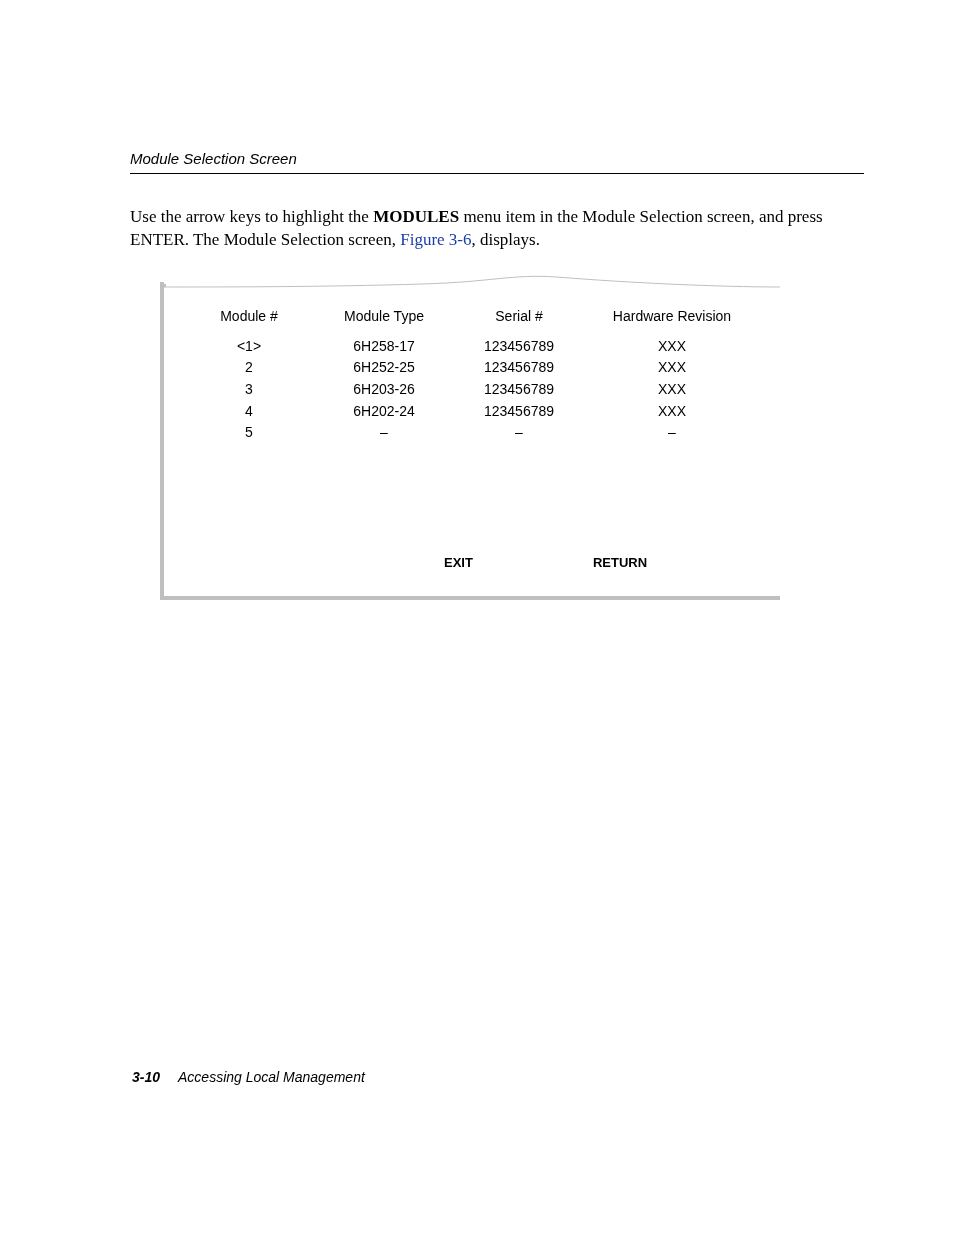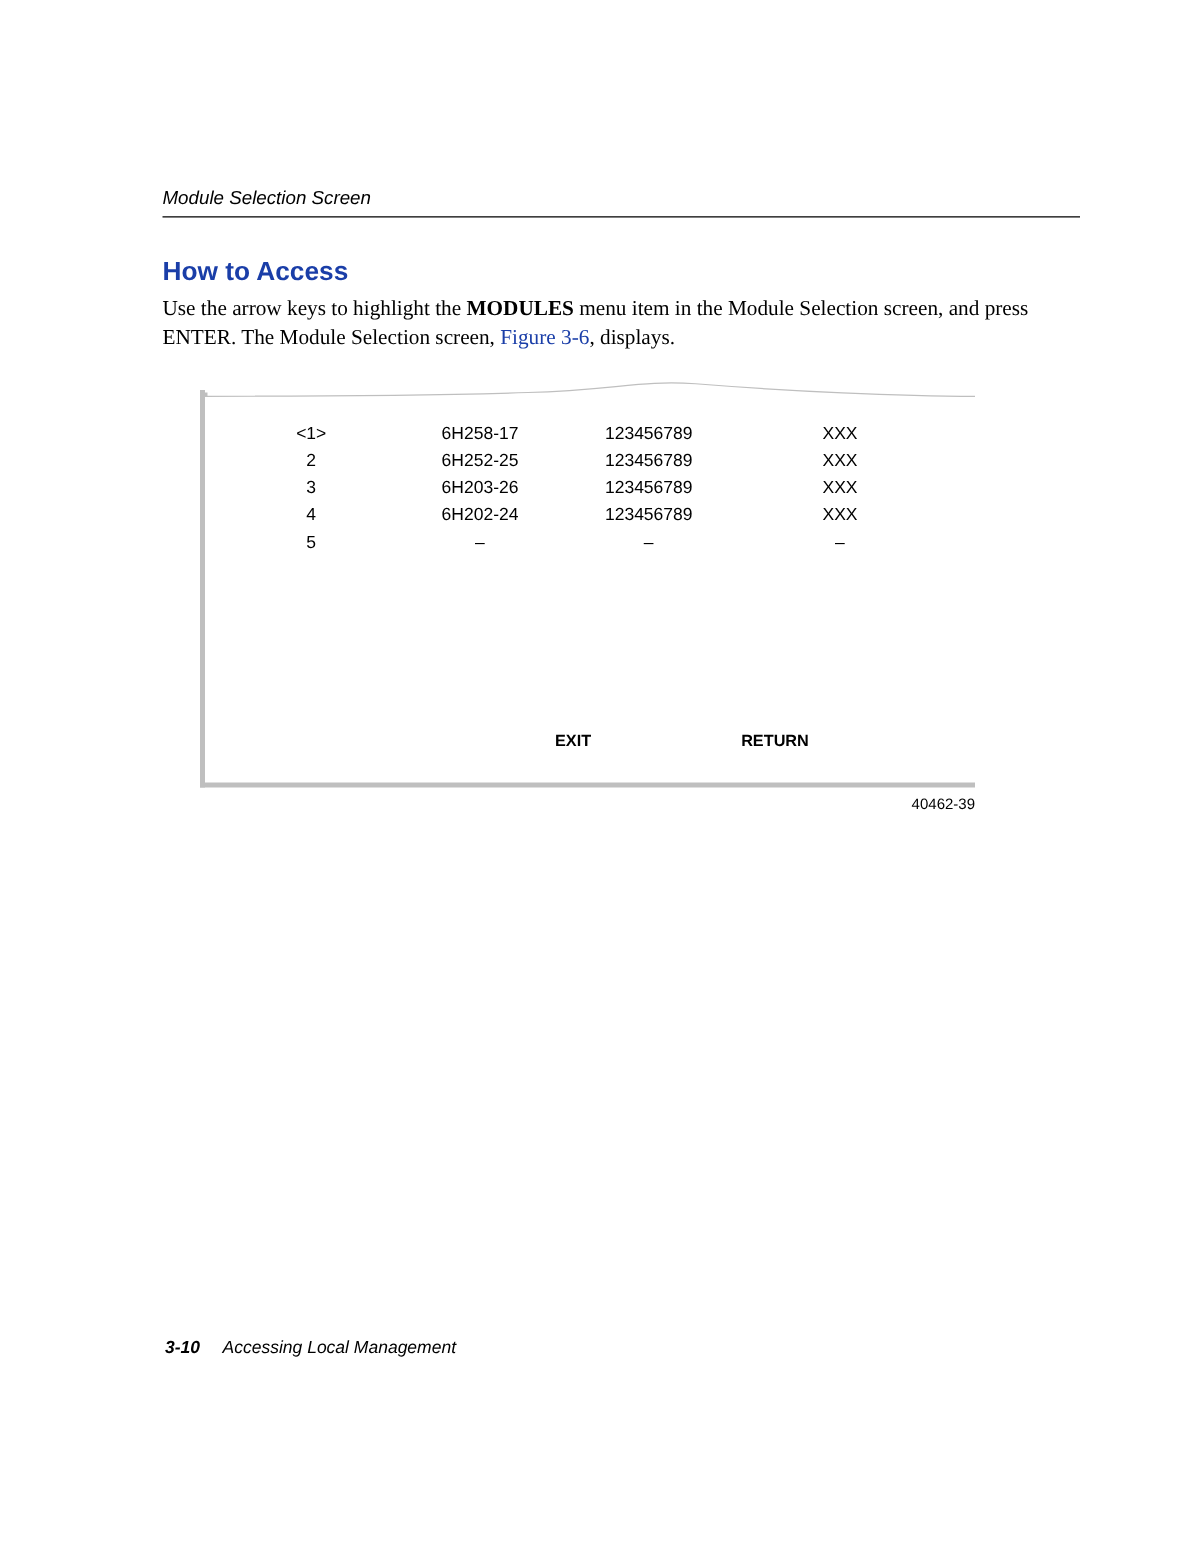--- a/index.html
+++ b/index.html
@@ -120,37 +120,42 @@
     margin-right: 18px;
   }
 </style>
 </head>
 <body>
 
 <div class="page">
 
   <div class="running-header">Module Selection Screen</div>
 
-  <h2 class="h2">How to Access</h2>
 
   <p class="body-para">
     <span>Use the arrow keys to highlight the </span><span class="bold">MODULES</span><span> menu item in the Module Selection screen, and press ENTER. The Module Selection screen, </span><span class="xref">Figure 3-6</span><span>, displays.</span>
   </p>
 
 
 
   <div class="screen-wrap">
     <div class="screen">
       <svg class="topedge" viewBox="0 0 620 18" preserveAspectRatio="none">
         <path d="M0,17 C60,17 160,17 260,14 C330,12 350,4 395,7 C470,13 560,17 620,17" fill="none" stroke="#bfbfbf" stroke-width="1"></path>
         <path d="M0,14 L0,17" stroke="#bfbfbf" stroke-width="4"></path>
       </svg>
       <span class="rightedge"></span>
 
       <div class="tbl">
+        <div class="row header">
+          <div class="c1">Module #</div>
+          <div class="c2">Module Type</div>
+          <div class="c3">Serial #</div>
+          <div class="c4">Hardware Revision</div>
+        </div>
 
         <div class="row">
           <div class="c1">&lt;1&gt;</div>
           <div class="c2">6H258-17</div>
           <div class="c3">123456789</div>
           <div class="c4">XXX</div>
         </div>
         <div class="row">
           <div class="c1">2</div>
           <div class="c2">6H252-25</div>
@@ -175,20 +180,19 @@
           <div class="c3">–</div>
           <div class="c4">–</div>
         </div>
       </div>
 
       <div class="footer-cmds">
         <span class="exit">EXIT</span>
         <span class="ret">RETURN</span>
       </div>
     </div>
-    <div class="fig-id">40462-39</div>
   </div>
 
   <div class="page-footer">
     <span class="pgno">3-10</span><span>Accessing Local Management</span>
   </div>
 
 </div>
 
 </body></html>

